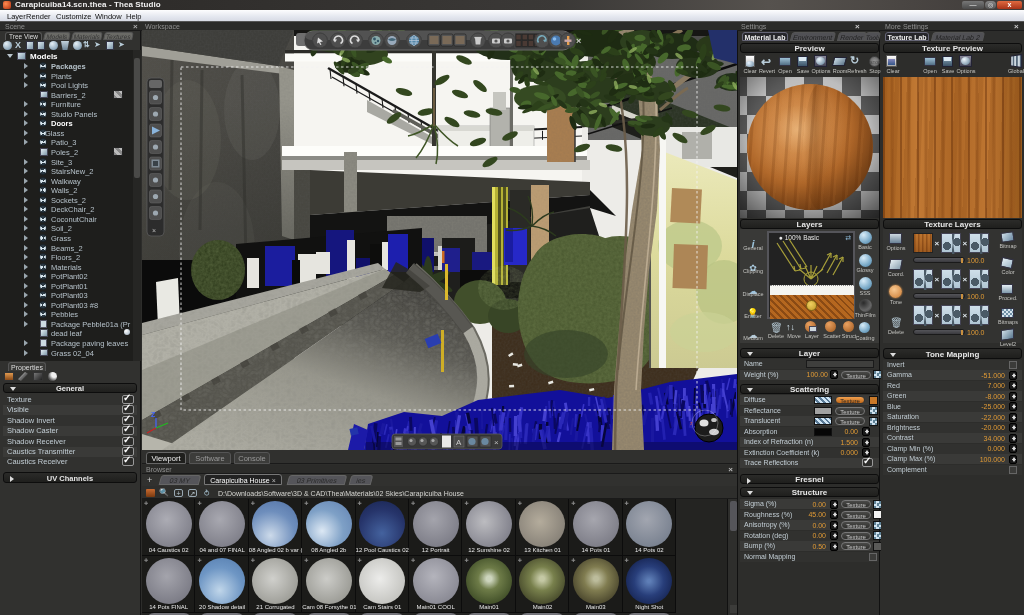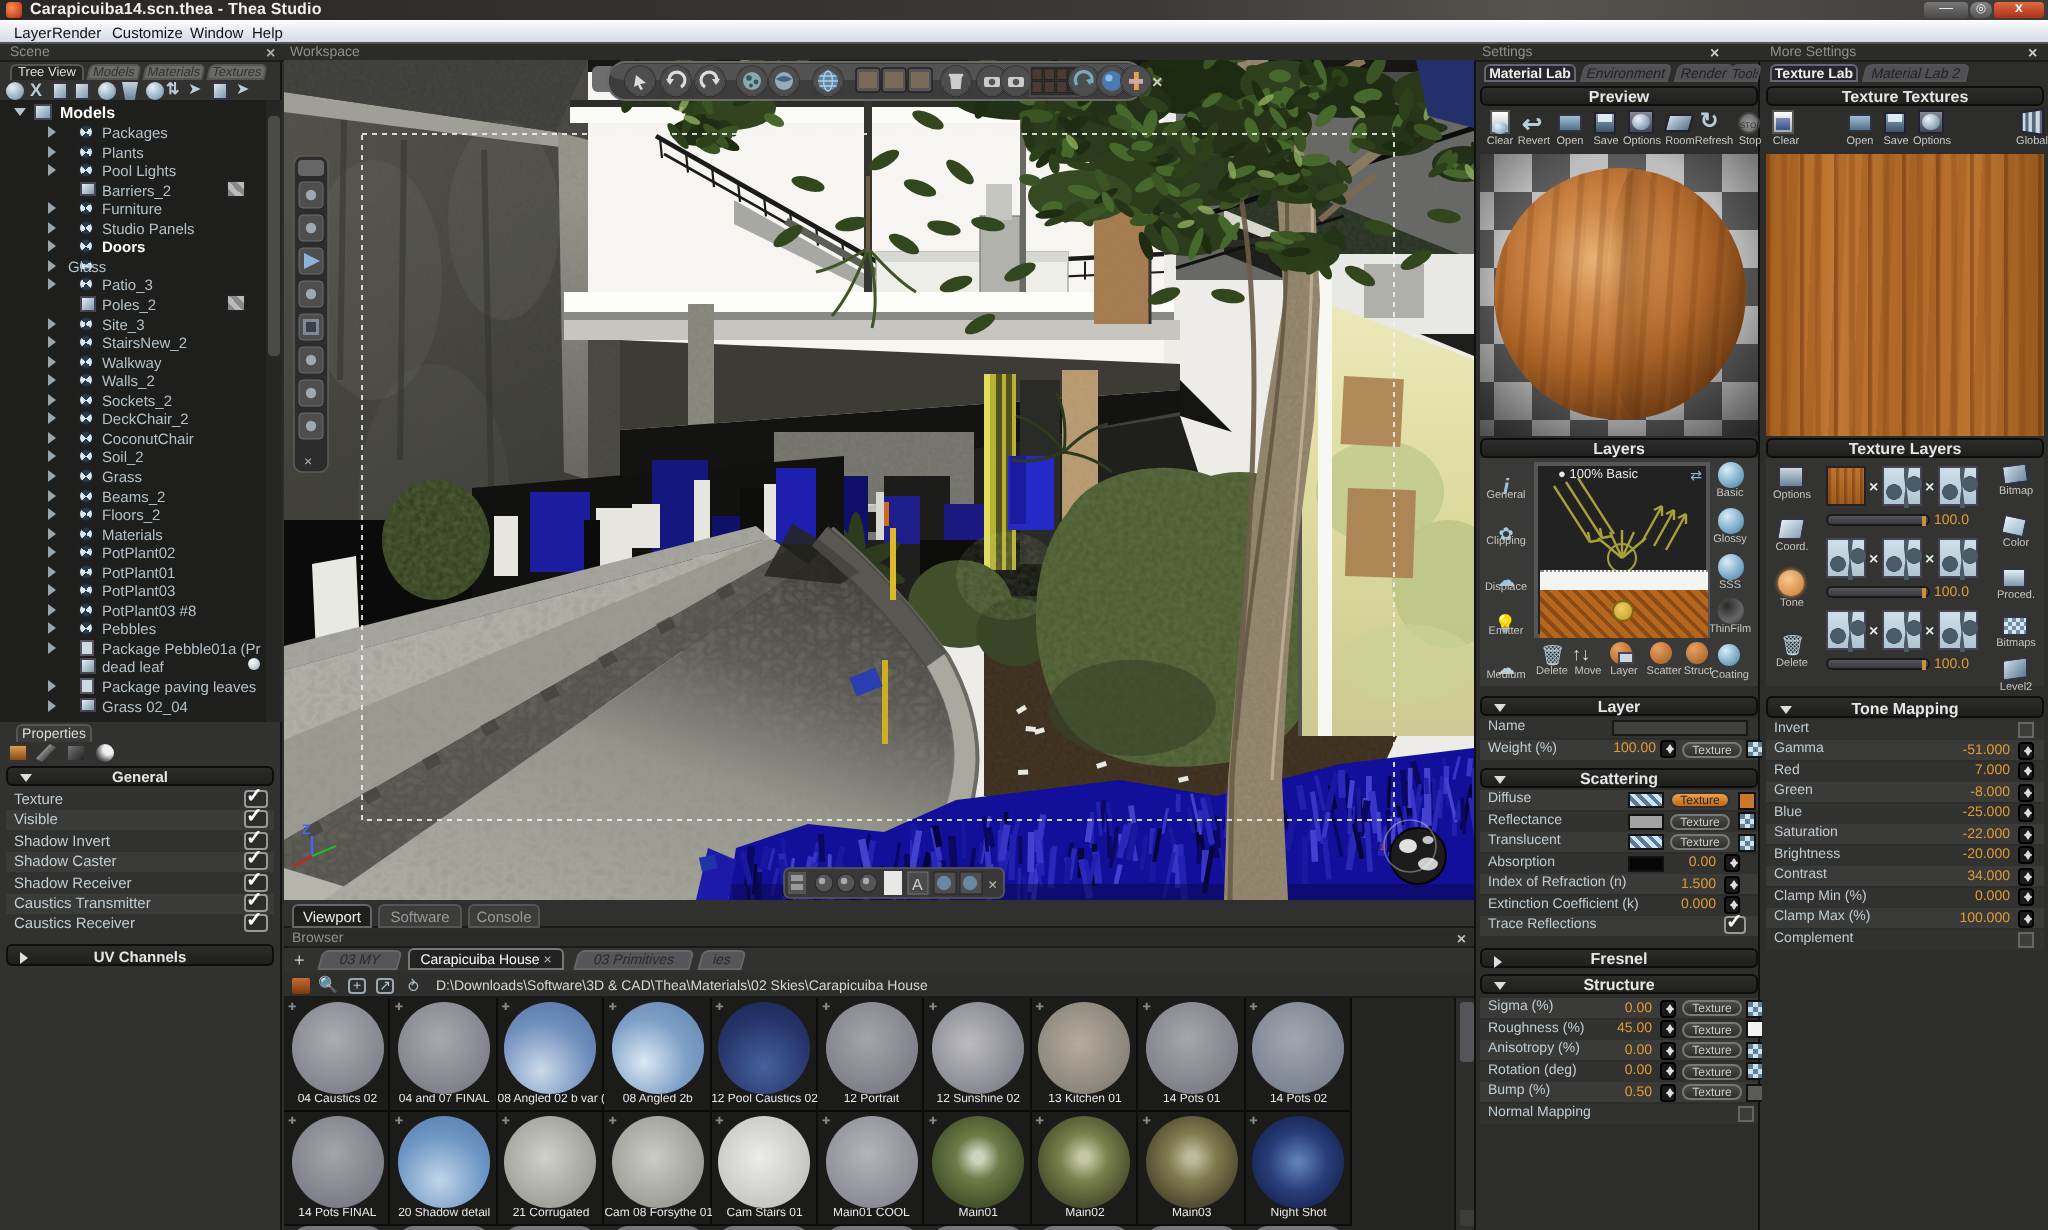--- a/index.html
+++ b/index.html
@@ -55,42 +55,42 @@
     <div class="a" style="left:118px;top:9px;color:#b9cdd9;font-size:8px">➤</div>
 <div class="a" style="left:0;top:19px;width:133px;height:311px;background:#1e1e1c"></div>
 <div class="a" style="left:133px;top:19px;width:8px;height:311px;background:#262624">
       <div class="a" style="left:1px;top:8px;width:6px;height:120px;background:#4a4a48;border-radius:2px"></div>
     </div>
 <div class="a" style="left:7px;top:22.5px;width:0;height:0;border-left:3.5px solid transparent;border-right:3.5px solid transparent;border-top:4.5px solid #b8c4cc"></div>
     <div class="a" style="left:17px;top:20.5px;width:9px;height:8px;background:linear-gradient(135deg,#dce8f0,#7a96a8);border:1px solid #445"></div>
     <div class="a" style="left:30px;top:20.5px;color:#fff;font-size:8px;font-weight:bold">Models</div>
     <div class="a" style="left:24px;top:32.05px;width:0;height:0;border-top:3.5px solid transparent;border-bottom:3.5px solid transparent;border-left:4.5px solid #9aa6ae"></div>
     <div class="a" style="left:39px;top:31.05px;width:8px;height:8px;border-radius:50%;background:conic-gradient(from 45deg,#d8e6ee 0 25%,#2c3a44 25% 50%,#d8e6ee 50% 75%,#2c3a44 75%);border:0.5px solid #1a242c"></div>
-    <div class="a" style="left:51px;top:31.05px;color:#b5c1c9;font-size:7.5px;font-weight:normal">Packages</div>
+    <div class="a" style="left:51px;top:31.05px;color:#b5c1c9;font-size:7.5px;font-weight:bold">Packages</div>
     <div class="a" style="left:24px;top:41.6px;width:0;height:0;border-top:3.5px solid transparent;border-bottom:3.5px solid transparent;border-left:4.5px solid #9aa6ae"></div>
     <div class="a" style="left:39px;top:40.6px;width:8px;height:8px;border-radius:50%;background:conic-gradient(from 45deg,#d8e6ee 0 25%,#2c3a44 25% 50%,#d8e6ee 50% 75%,#2c3a44 75%);border:0.5px solid #1a242c"></div>
     <div class="a" style="left:51px;top:40.6px;color:#b5c1c9;font-size:7.5px;font-weight:normal">Plants</div>
     <div class="a" style="left:24px;top:51.150000000000006px;width:0;height:0;border-top:3.5px solid transparent;border-bottom:3.5px solid transparent;border-left:4.5px solid #9aa6ae"></div>
     <div class="a" style="left:39px;top:50.150000000000006px;width:8px;height:8px;border-radius:50%;background:conic-gradient(from 45deg,#d8e6ee 0 25%,#2c3a44 25% 50%,#d8e6ee 50% 75%,#2c3a44 75%);border:0.5px solid #1a242c"></div>
     <div class="a" style="left:51px;top:50.150000000000006px;color:#b5c1c9;font-size:7.5px;font-weight:normal">Pool Lights</div>
     <div class="a" style="left:40px;top:59.7px;width:8px;height:7.5px;background:linear-gradient(135deg,#e4eef4,#7f99a9);border:1px solid #445"></div>
     <div class="a" style="left:51px;top:59.7px;color:#b5c1c9;font-size:7.5px;font-weight:normal">Barriers_2</div>
     <div class="a" style="left:113px;top:58.7px;width:10px;height:9px;background:linear-gradient(45deg,#888 25%,#bbb 25%,#bbb 50%,#888 50%,#888 75%,#bbb 75%);border:1px solid #222"></div>
     <div class="a" style="left:24px;top:70.25px;width:0;height:0;border-top:3.5px solid transparent;border-bottom:3.5px solid transparent;border-left:4.5px solid #9aa6ae"></div>
     <div class="a" style="left:39px;top:69.25px;width:8px;height:8px;border-radius:50%;background:conic-gradient(from 45deg,#d8e6ee 0 25%,#2c3a44 25% 50%,#d8e6ee 50% 75%,#2c3a44 75%);border:0.5px solid #1a242c"></div>
     <div class="a" style="left:51px;top:69.25px;color:#b5c1c9;font-size:7.5px;font-weight:normal">Furniture</div>
     <div class="a" style="left:24px;top:79.80000000000001px;width:0;height:0;border-top:3.5px solid transparent;border-bottom:3.5px solid transparent;border-left:4.5px solid #9aa6ae"></div>
     <div class="a" style="left:39px;top:78.80000000000001px;width:8px;height:8px;border-radius:50%;background:conic-gradient(from 45deg,#d8e6ee 0 25%,#2c3a44 25% 50%,#d8e6ee 50% 75%,#2c3a44 75%);border:0.5px solid #1a242c"></div>
     <div class="a" style="left:51px;top:78.80000000000001px;color:#b5c1c9;font-size:7.5px;font-weight:normal">Studio Panels</div>
     <div class="a" style="left:24px;top:89.35000000000001px;width:0;height:0;border-top:3.5px solid transparent;border-bottom:3.5px solid transparent;border-left:4.5px solid #9aa6ae"></div>
     <div class="a" style="left:39px;top:88.35000000000001px;width:8px;height:8px;border-radius:50%;background:conic-gradient(from 45deg,#d8e6ee 0 25%,#2c3a44 25% 50%,#d8e6ee 50% 75%,#2c3a44 75%);border:0.5px solid #1a242c"></div>
     <div class="a" style="left:51px;top:88.35000000000001px;color:#fff;font-size:7.5px;font-weight:bold">Doors</div>
     <div class="a" style="left:24px;top:98.9px;width:0;height:0;border-top:3.5px solid transparent;border-bottom:3.5px solid transparent;border-left:4.5px solid #9aa6ae"></div>
     <div class="a" style="left:39px;top:97.9px;width:8px;height:8px;border-radius:50%;background:conic-gradient(from 45deg,#d8e6ee 0 25%,#2c3a44 25% 50%,#d8e6ee 50% 75%,#2c3a44 75%);border:0.5px solid #1a242c"></div>
-    <div class="a" style="left:34px;top:97.9px;color:#b5c1c9;font-size:7.5px;font-weight:normal">Glass</div>
+    <div class="a" style="left:45px;top:97.9px;color:#b5c1c9;font-size:7.5px;font-weight:normal">Glass</div>
     <div class="a" style="left:24px;top:108.45px;width:0;height:0;border-top:3.5px solid transparent;border-bottom:3.5px solid transparent;border-left:4.5px solid #9aa6ae"></div>
     <div class="a" style="left:39px;top:107.45px;width:8px;height:8px;border-radius:50%;background:conic-gradient(from 45deg,#d8e6ee 0 25%,#2c3a44 25% 50%,#d8e6ee 50% 75%,#2c3a44 75%);border:0.5px solid #1a242c"></div>
     <div class="a" style="left:51px;top:107.45px;color:#b5c1c9;font-size:7.5px;font-weight:normal">Patio_3</div>
     <div class="a" style="left:40px;top:117.0px;width:8px;height:7.5px;background:linear-gradient(135deg,#e4eef4,#7f99a9);border:1px solid #445"></div>
     <div class="a" style="left:51px;top:117.0px;color:#b5c1c9;font-size:7.5px;font-weight:normal">Poles_2</div>
     <div class="a" style="left:113px;top:116.0px;width:10px;height:9px;background:linear-gradient(45deg,#888 25%,#bbb 25%,#bbb 50%,#888 50%,#888 75%,#bbb 75%);border:1px solid #222"></div>
     <div class="a" style="left:24px;top:127.55000000000001px;width:0;height:0;border-top:3.5px solid transparent;border-bottom:3.5px solid transparent;border-left:4.5px solid #9aa6ae"></div>
     <div class="a" style="left:39px;top:126.55000000000001px;width:8px;height:8px;border-radius:50%;background:conic-gradient(from 45deg,#d8e6ee 0 25%,#2c3a44 25% 50%,#d8e6ee 50% 75%,#2c3a44 75%);border:0.5px solid #1a242c"></div>
     <div class="a" style="left:51px;top:126.55000000000001px;color:#b5c1c9;font-size:7.5px;font-weight:normal">Site_3</div>
     <div class="a" style="left:24px;top:137.10000000000002px;width:0;height:0;border-top:3.5px solid transparent;border-bottom:3.5px solid transparent;border-left:4.5px solid #9aa6ae"></div>
@@ -1413,21 +1413,21 @@
     <div class="val" style="left:58px;top:511.5px;width:30px;font-size:7px">0.50</div>
     <div class="spin" style="left:92px;top:510.5px;height:9px"></div>
     <div class="texbtn" style="left:103px;top:511.0px;width:30px;height:8px;font-size:6px;line-height:8px">Texture</div>
     <div class="a" style="left:134.5px;top:510.5px;width:9px;height:9px;border:1px solid #111;background:#5a5a58"></div>
     <div class="row" style="left:2px;top:520.5px;width:139px;height:10px;background:#31312f;font-size:7px;line-height:10px;padding-left:4px">Normal Mapping</div>
     <div class="a" style="left:131px;top:521.5px;width:8px;height:8px;border:1px solid #666;background:#3c3c3a"></div>
   </div>
 <div class="a" style="left:881px;top:31px;width:143px;height:584px;background:#2d2d2b">
     <div class="tab" style="left:4px;top:1px;width:44px;height:9px;background:#26262a;border:1px solid #667;color:#eee;text-align:center;line-height:9px;font-weight:bold">Texture Lab</div>
 <div class="tab" style="left:51px;top:1px;width:52px;height:9px;background:#515155;border:1px solid #555;color:#222;text-align:center;line-height:9px;transform:skewX(-14deg)">Material Lab 2</div>
-    <div class="hdr" style="left:2px;top:12px;width:139px;height:10px;font-size:8px;line-height:10px">Texture Textures</div>
+    <div class="hdr" style="left:2px;top:12px;width:139px;height:10px;font-size:8px;line-height:10px">Texture Preview</div>
     <div class="a" style="left:5px;top:24px;width:11px;height:12px;background:linear-gradient(#fff,#aaa);border:1px solid #555">
       <div class="a" style="left:1px;top:3px;width:7px;height:6px;background:linear-gradient(#88b,#358)"></div>
     </div>
     <div class="a" style="left:2px;top:37px;width:20px;text-align:center;color:#c8c8c4;font-size:5.5px">Clear</div>
     <div class="a" style="left:42px;top:24px;width:14px;height:13px">
       <div class="a" style="left:1px;top:2px;width:12px;height:9px;background:linear-gradient(#9ec0d4,#527086);border-radius:1px;border:1px solid #334"></div>
     </div>
     <div class="a" style="left:39px;top:37px;width:20px;text-align:center;color:#c8c8c4;font-size:5.5px">Open</div>
     <div class="a" style="left:60px;top:24px;width:14px;height:13px">
       <div class="a" style="left:1px;top:1px;width:11px;height:11px;background:linear-gradient(#8aa8ba,#3c5468);border:1px solid #223"></div>

